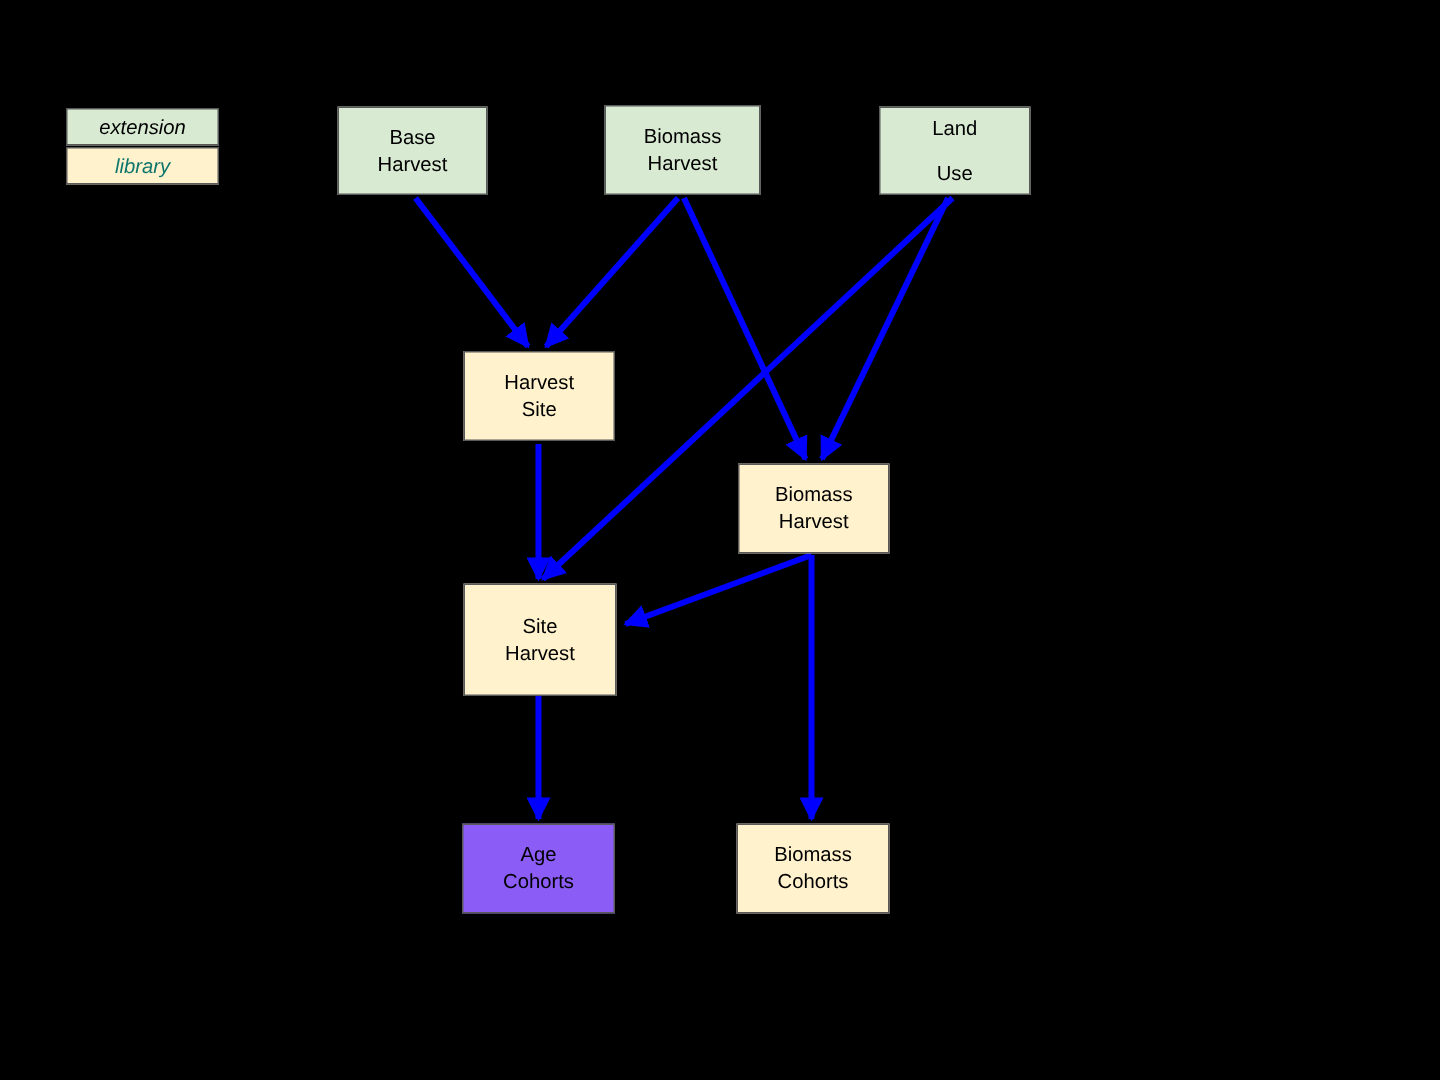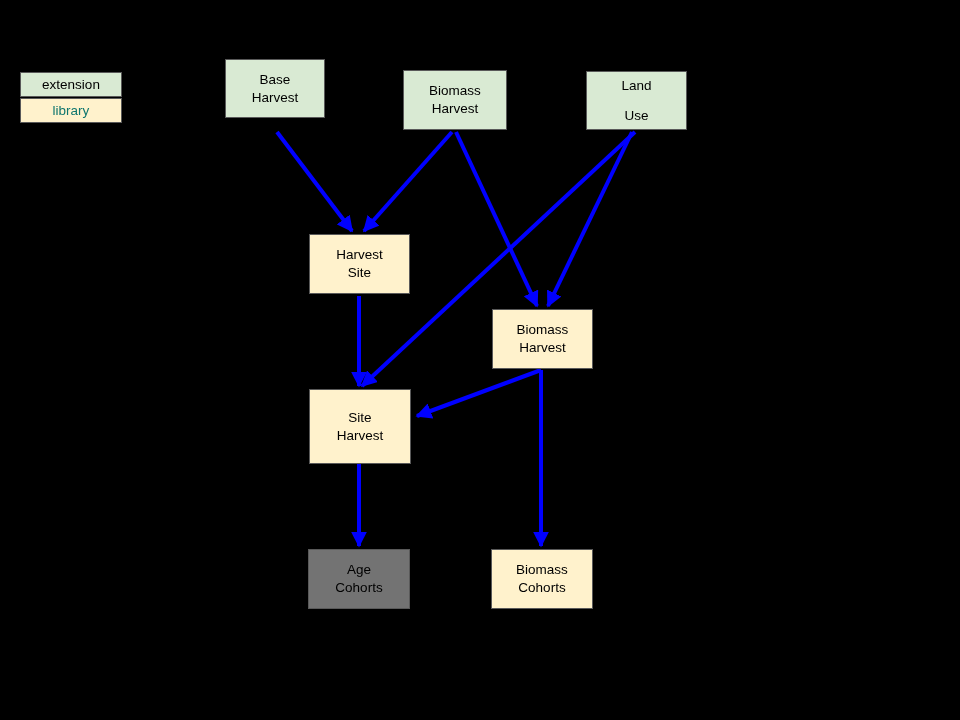--- a/index.html
+++ b/index.html
@@ -40,21 +40,23 @@
   .legend-item {
     position: absolute;
     box-sizing: border-box;
     border: 1px solid #595959;
     display: flex;
     justify-content: center;
     align-items: center;
     text-align: left;
     color: #000000;
     font-size: 13.5px;
+    font-style: italic;
     line-height: 16px;
+    margin-left: 24px;
   }
   .node span, .legend-item span {
     display: block;
   }
 </style>
 </head>
 <body>
 
 <div id="canvas">
   <svg id="edges-layer" width="960" height="720" viewBox="0 0 960 720" xmlns="http://www.w3.org/2000/svg">
@@ -77,21 +79,21 @@
   </svg>
   <div id="legend">
       <div class="legend-item" style="left: 20px; top: 72px; width: 102px; height: 25px; background: rgb(217, 234, 211); border-color: rgb(89, 89, 89); color: rgb(0, 0, 0);">
         <span>extension</span>
       </div>
       <div class="legend-item" style="left: 20px; top: 98px; width: 102px; height: 25px; background: rgb(255, 242, 204); border-color: rgb(89, 89, 89); color: #0f766e;">
         <span>library</span>
       </div>
     </div>
   <div id="nodes">
-      <div class="node extension" style="left: 225px; top: 59px; width: 100px; height: 59px; background: rgb(217, 234, 211); border-color: rgb(89, 89, 89); color: rgb(0, 0, 0);">
+      <div class="node extension" style="left: 225px; top: 71px; width: 100px; height: 59px; background: rgb(217, 234, 211); border-color: rgb(89, 89, 89); color: rgb(0, 0, 0);">
         <span>Base</span>
         <span>Harvest</span>
       </div>
       <div class="node extension" style="left: 403px; top: 70px; width: 104px; height: 60px; background: rgb(217, 234, 211); border-color: rgb(89, 89, 89); color: rgb(0, 0, 0);">
         <span>Biomass</span>
         <span>Harvest</span>
       </div>
       <div class="node extension" style="left: 586px; top: 71px; width: 101px; height: 59px; background: rgb(217, 234, 211); border-color: rgb(89, 89, 89); color: rgb(0, 0, 0); gap: 12px;">
         <span>Land</span>
         <span>Use</span>
@@ -101,21 +103,21 @@
         <span>Site</span>
       </div>
       <div class="node library" style="left: 492px; top: 309px; width: 101px; height: 60px; background: rgb(255, 242, 204); border-color: rgb(89, 89, 89); color: rgb(0, 0, 0);">
         <span>Biomass</span>
         <span>Harvest</span>
       </div>
       <div class="node library" style="left: 309px; top: 389px; width: 102px; height: 75px; background: rgb(255, 242, 204); border-color: rgb(89, 89, 89); color: rgb(0, 0, 0); text-align: right;">
         <span>Site</span>
         <span>Harvest</span>
       </div>
-      <div class="node library" style="left: 308px; top: 549px; width: 102px; height: 60px; background: #737373; border-color: rgb(89, 89, 89); color: rgb(0, 0, 0);">
+      <div class="node library" style="left: 308px; top: 549px; width: 102px; height: 60px; background: #8b5cf6; border-color: rgb(89, 89, 89); color: rgb(0, 0, 0);">
         <span>Age</span>
         <span>Cohorts</span>
       </div>
       <div class="node library" style="left: 491px; top: 549px; width: 102px; height: 60px; background: rgb(255, 242, 204); border-color: rgb(89, 89, 89); color: rgb(0, 0, 0);">
         <span>Biomass</span>
         <span>Cohorts</span>
       </div>
     </div>
 </div>
 

